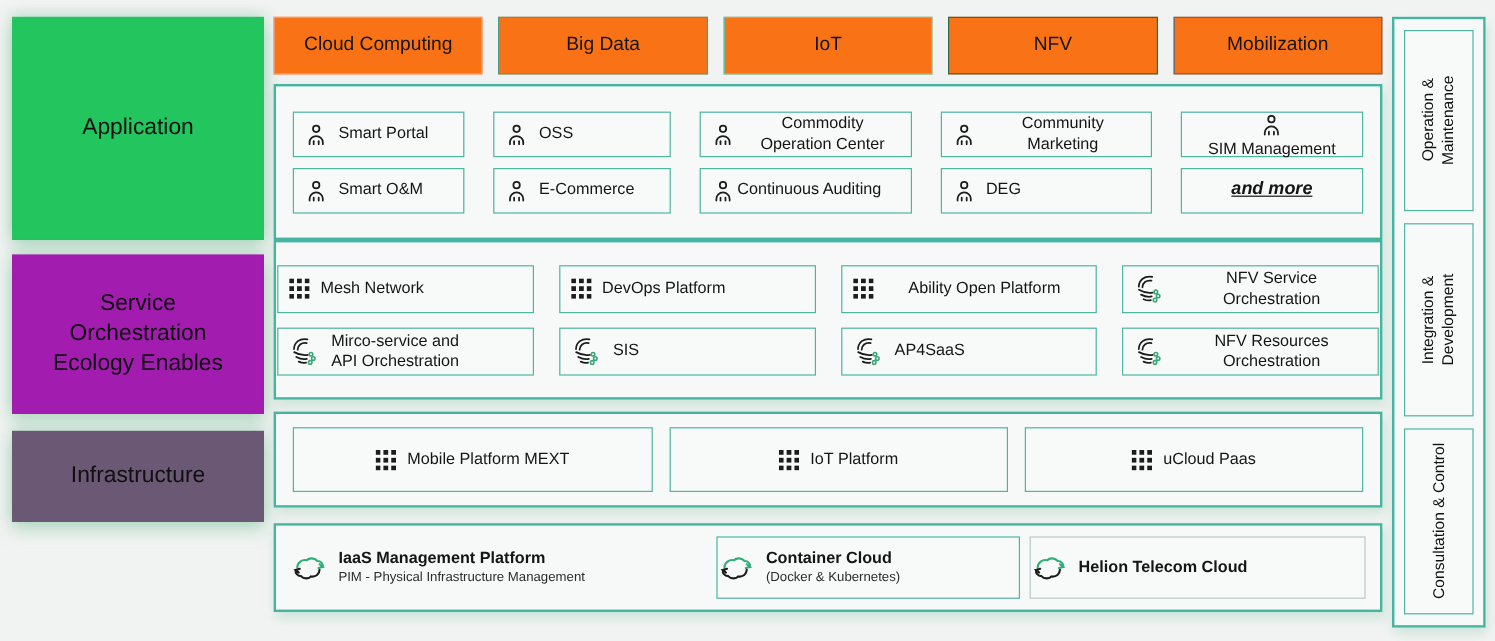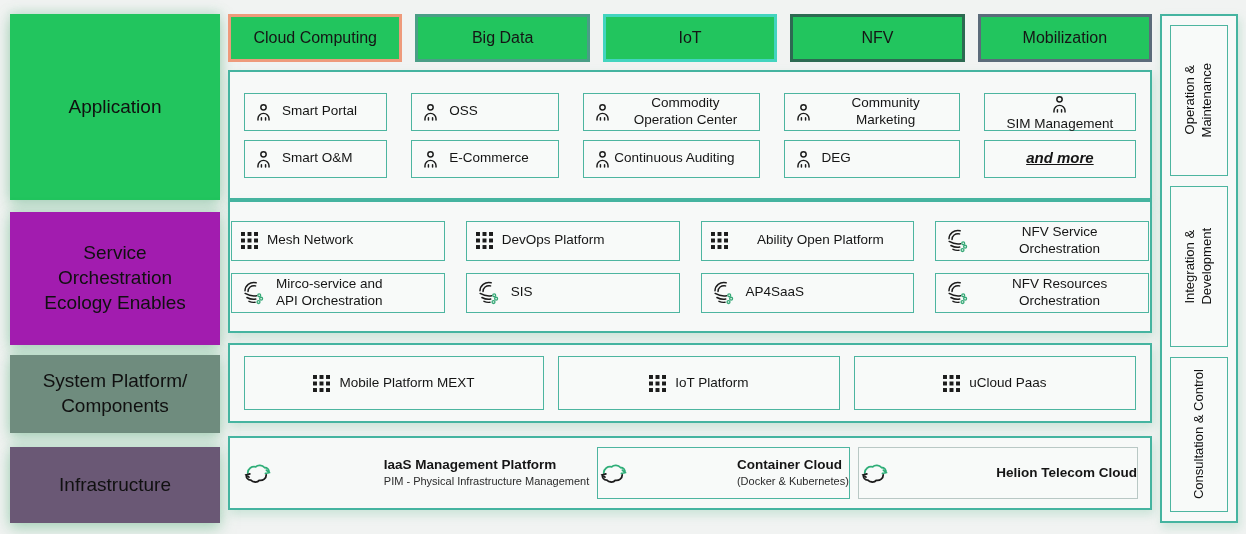--- a/index.html
+++ b/index.html
@@ -23,22 +23,22 @@
   .layer.l0{height:186px;background:#22c55e;}
   .layer.l1{height:133px;background:#a21caf;margin-top:12px;}
   .layer.l2{height:78px;background:#6f8c7e;margin-top:10px;}
   .layer.l3{height:76px;background:#6a5875;margin-top:14px;}
 
   
   .col-center{width:924px;flex:none;display:flex;flex-direction:column;}
   .tabs{display:flex;gap:13px;height:48px;}
   .tab{
     flex:1;display:flex;align-items:center;justify-content:center;
-    background:#22c55e;font-size:16px;box-sizing:border-box;
-    border:3px solid #a21caf;
+    background:#f97316;font-size:16px;box-sizing:border-box;
+    border:1px solid #a21caf;
   }
   .tab.t0{border-color:#ee9a7b;}
   .tab.t1{border-color:#4a9e86;}
   .tab.t2{border-color:#43d4bf;}
   .tab.t3{border-color:#2d6a52;}
   .tab.t4{border-color:#5b6b7a;}
 
   .container{
     border:2px solid #45b4a0;background:#f7f9f8;box-sizing:border-box;
     box-shadow:2px 5px 9px rgba(135,200,168,.35);
@@ -62,21 +62,21 @@
     font-size:13.5px;line-height:1.25;
   }
   .acell{height:38px;}
   .scell{height:40px;}
   .ycell{height:54px;justify-content:center;}
   .lbl{white-space:pre-line;}
   .ctr{flex:1;text-align:center;}
   .more{justify-content:center;font-size:15px;font-weight:600;font-style:italic;}
   .more .lbl{text-decoration:underline;}
 
-  .icell{height:52px;display:flex;align-items:center;justify-content:space-between;gap:10px;box-sizing:border-box;}
+  .icell{height:52px;display:flex;align-items:center;justify-content:flex-start;gap:10px;box-sizing:border-box;}
   .icell.boxed{border:1.5px solid #4db5a0;background:#f8faf9;}
   .icell.grayb{border-color:#b9c8c5;}
   .ititle{font-size:13.5px;font-weight:700;line-height:1.25;}
   .isub{font-size:11px;color:#2b2b2b;line-height:1.3;}
 
   
   .col-right{width:78px;flex:none;}
   .side{
     height:509px;box-sizing:border-box;
     border:2px solid #45b4a0;background:#f7f9f8;
@@ -101,22 +101,20 @@
 </head>
 <body>
 
 <div class="page">
 
   <div class="col-left">
     <div class="layer l0">Application</div>
     <div class="layer l1">Service
 Orchestration
 Ecology Enables</div>
-    <div class="layer l2">System Platform/
-Components</div>
     <div class="layer l3">Infrastructure</div>
   </div>
 
   <div class="col-center">
 
     <div class="tabs">
       <div class="tab t0">Cloud Computing</div>
       <div class="tab t1">Big Data</div>
       <div class="tab t2">IoT</div>
       <div class="tab t3">NFV</div>

